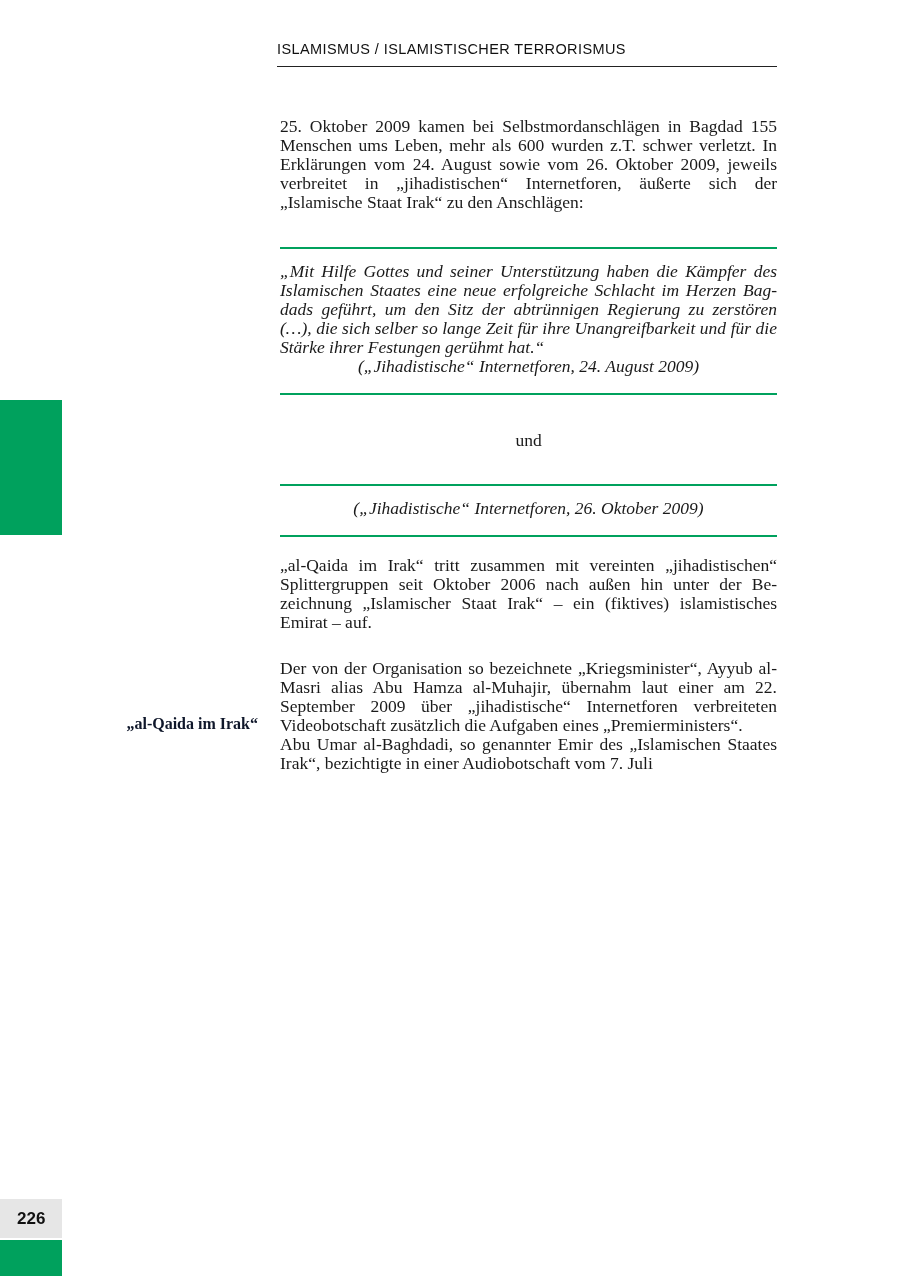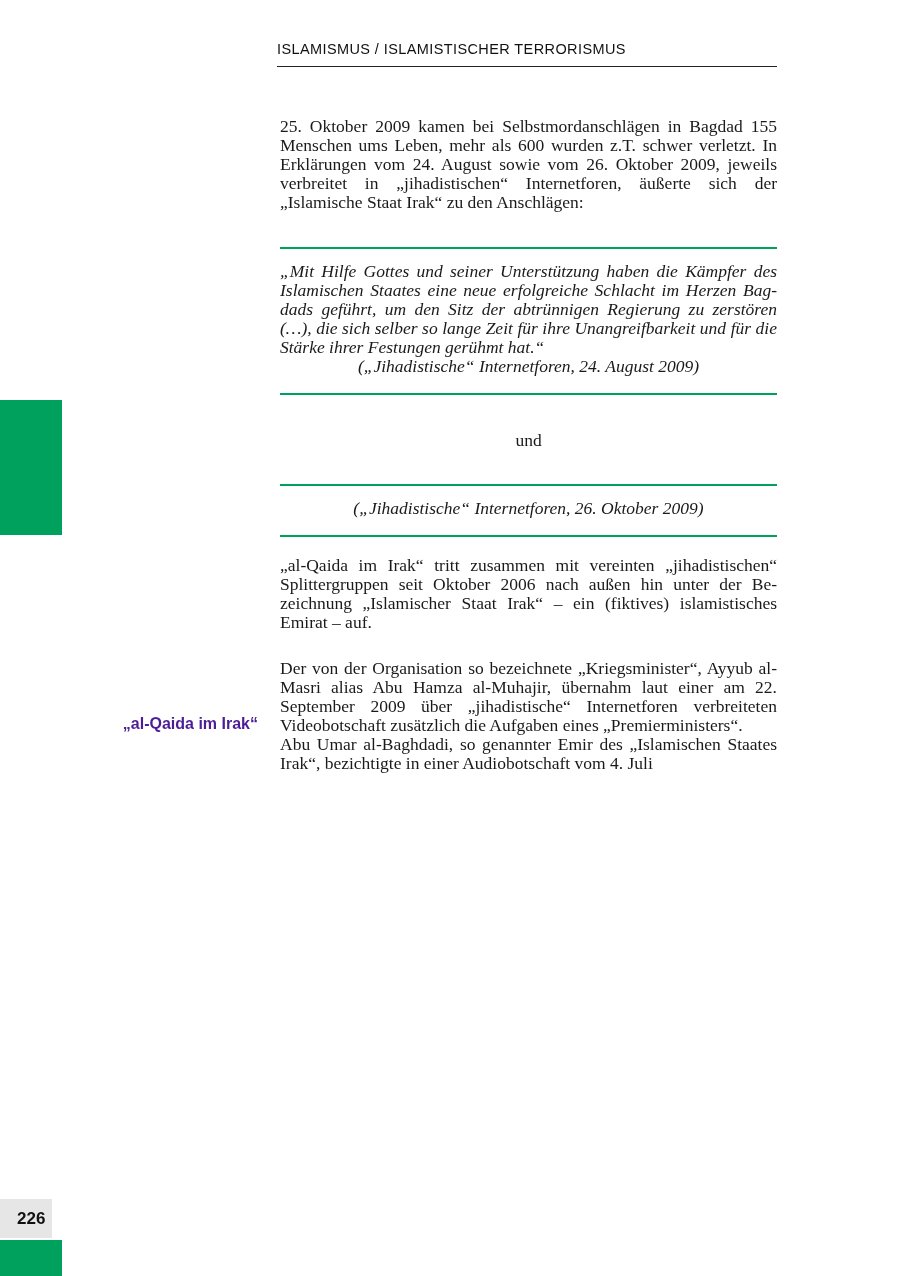--- a/index.html
+++ b/index.html
@@ -60,31 +60,31 @@
   .connector{margin-top:36px;text-align:center;}
   .para2{margin-top:19px;}
   .para3{margin-top:27px;}
   .para4{margin-top:0;}
 
   
   .margin-label{
     position:absolute;
     left:58px;top:712px;width:200px;
     text-align:right;
-    font-family:Liberation Sans, sans-serif;
+    font-family:Liberation Serif, serif;
     font-weight:bold;
     font-size:16px;
     line-height:24px;
-    color:#4c1d95;
+    color:#0f172a;
   }
 
   
   .pagenum-box{
     position:absolute;
-    left:0;top:1199px;width:52px;height:39px;
+    left:0;top:1199px;width:62px;height:39px;
     background:var(--gray);
     font-family:"Liberation Sans", sans-serif;
     font-weight:bold;
     font-size:17px;
     line-height:39px;
     padding-left:17px;
     color:#111;
   }
   .bottom-green-box{
     position:absolute;
@@ -117,21 +117,21 @@
     <p class="connector">und</p>
 
     <div class="quote-block second">
       <p class="quote-source">(„Jihadistische“ Internetforen, 26. Oktober 2009)</p>
     </div>
 
     <p class="body-text para2">„al-Qaida im Irak“ tritt zusammen mit vereinten „jihadistischen“ Splittergruppen seit Oktober 2006 nach außen hin unter der Be­zeichnung „Islamischer Staat Irak“ – ein (fiktives) islamistisches Emirat – auf.</p>
 
     <p class="body-text para3">Der von der Organisation so bezeichnete „Kriegsminister“, Ayyub al-Masri alias Abu Hamza al-Muhajir, übernahm laut einer am 22. September 2009 über „jihadistische“ Internetforen ver­breiteten Videobotschaft zusätzlich die Aufgaben eines „Premierministers“.</p>
 
-    <p class="body-text para4">Abu Umar al-Baghdadi, so genannter Emir des „Islamischen Staates Irak“, bezichtigte in einer Audiobotschaft vom 4. Juli</p>
+    <p class="body-text para4">Abu Umar al-Baghdadi, so genannter Emir des „Islamischen Staates Irak“, bezichtigte in einer Audiobotschaft vom 7. Juli</p>
 
   </div>
 
   <div class="pagenum-box">
     <span>226</span>
   </div>
 
   <div class="bottom-green-box"></div>
 
 </div>

